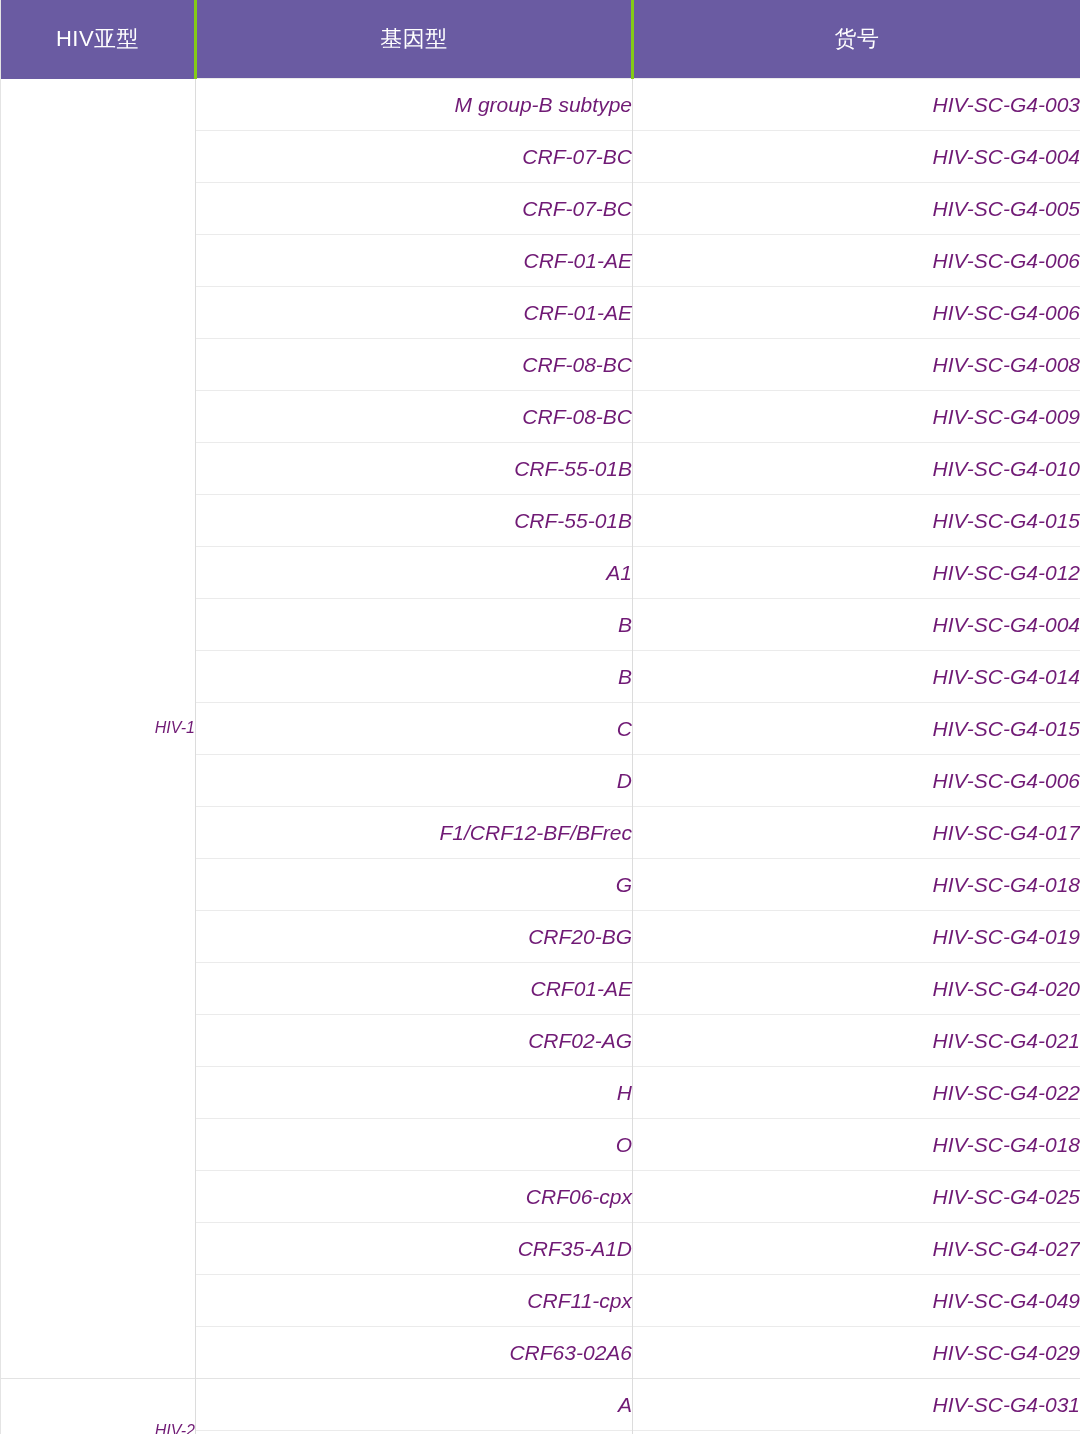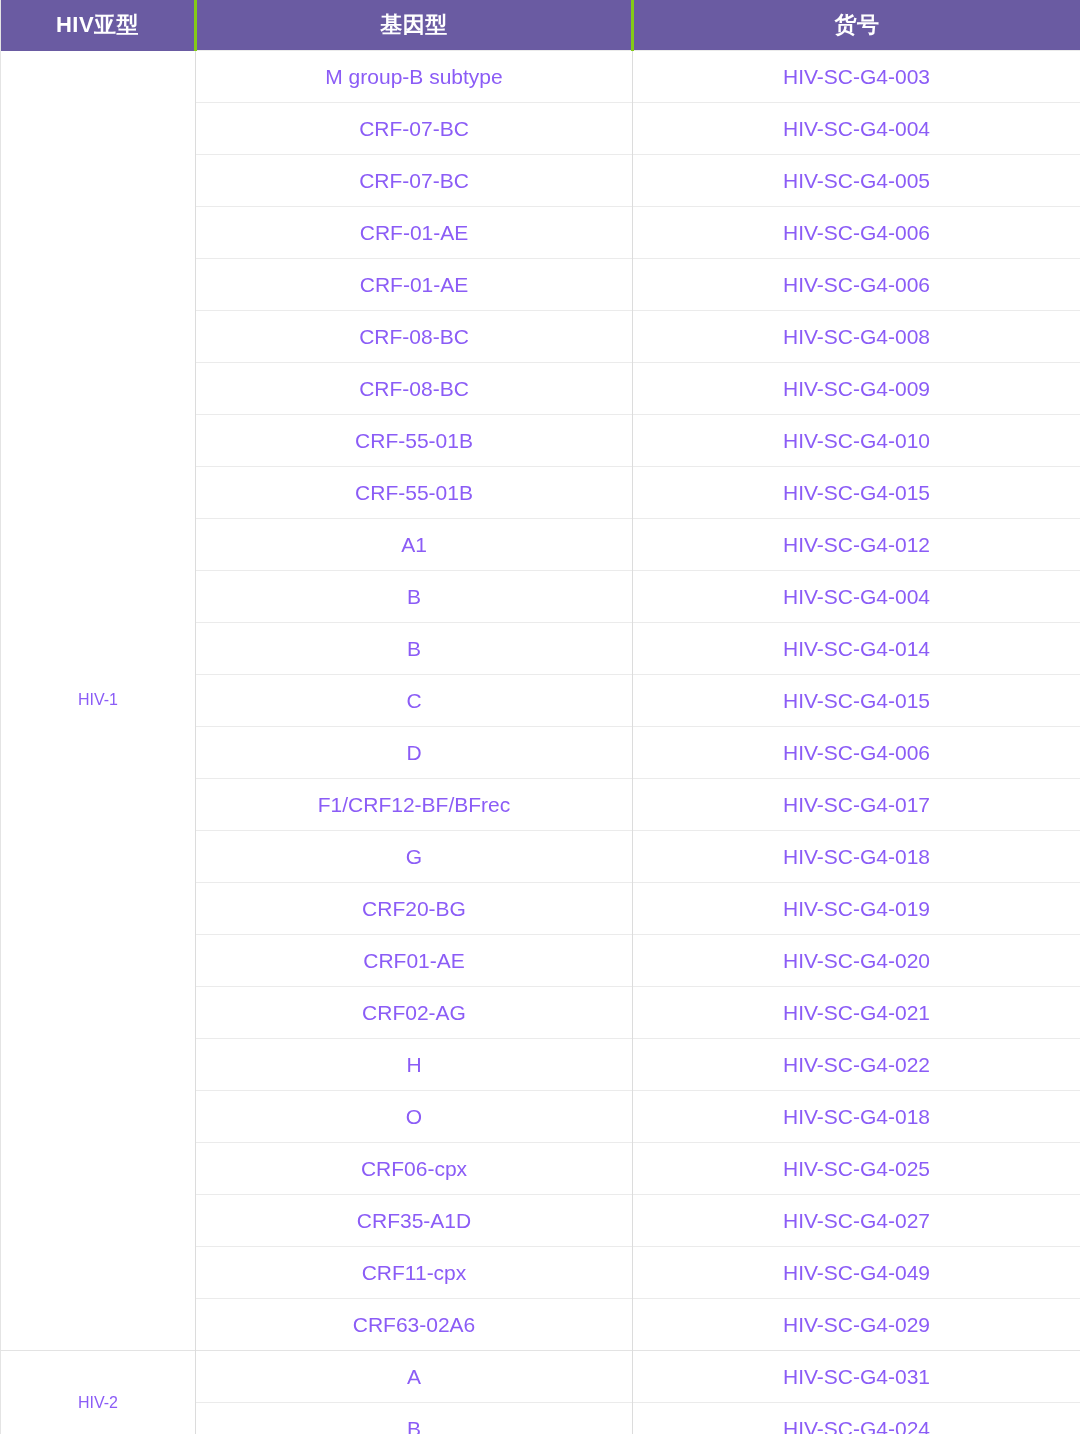--- a/index.html
+++ b/index.html
@@ -24,38 +24,39 @@
   }
   col.c-subtype  { width: 195px; }
   col.c-genotype { width: 437px; }
   col.c-catalog  { width: 448px; }
 
   thead th {
     height: 50px;
     background: #6a5ba2;
     color: #ffffff;
     font-size: 22px;
-    font-weight: 700;
+    font-weight: 400;
     text-align: center;
     vertical-align: middle;
-    padding: 0;
+    padding: 14px;
     letter-spacing: 0.5px;
   }
   thead th + th {
     border-left: 3px solid #84cc16;
   }
 
   tbody td {
     height: 51px;
-    text-align: center;
+    text-align: right;
     vertical-align: middle;
-    color: #8b5cf6;
+    color: #701a75;
     font-size: 21px;
     padding: 0;
     background: #ffffff;
+    font-style: italic;
   }
   td.col-genotype, td.col-catalog {
     border-top: 1px solid #ebebeb;
   }
   td.col-genotype {
     border-left: 1px solid #dcdcdc;
     border-right: 1px solid #dcdcdc;
   }
   td.col-subtype {
     border-right: 1px solid #dcdcdc;

